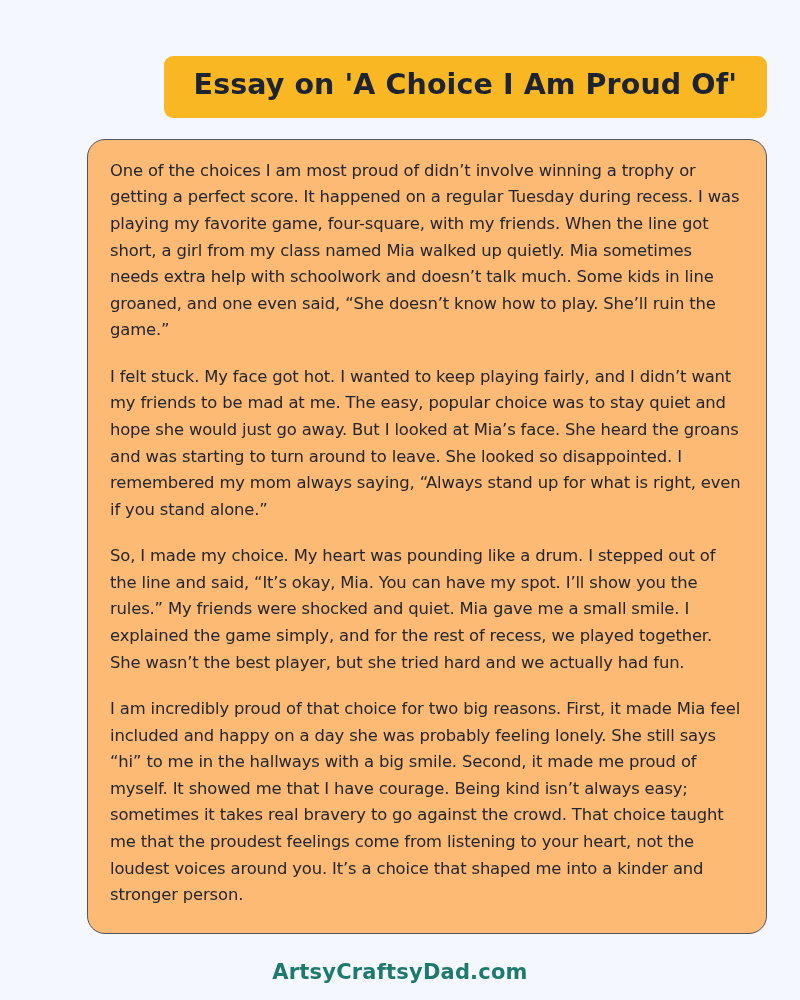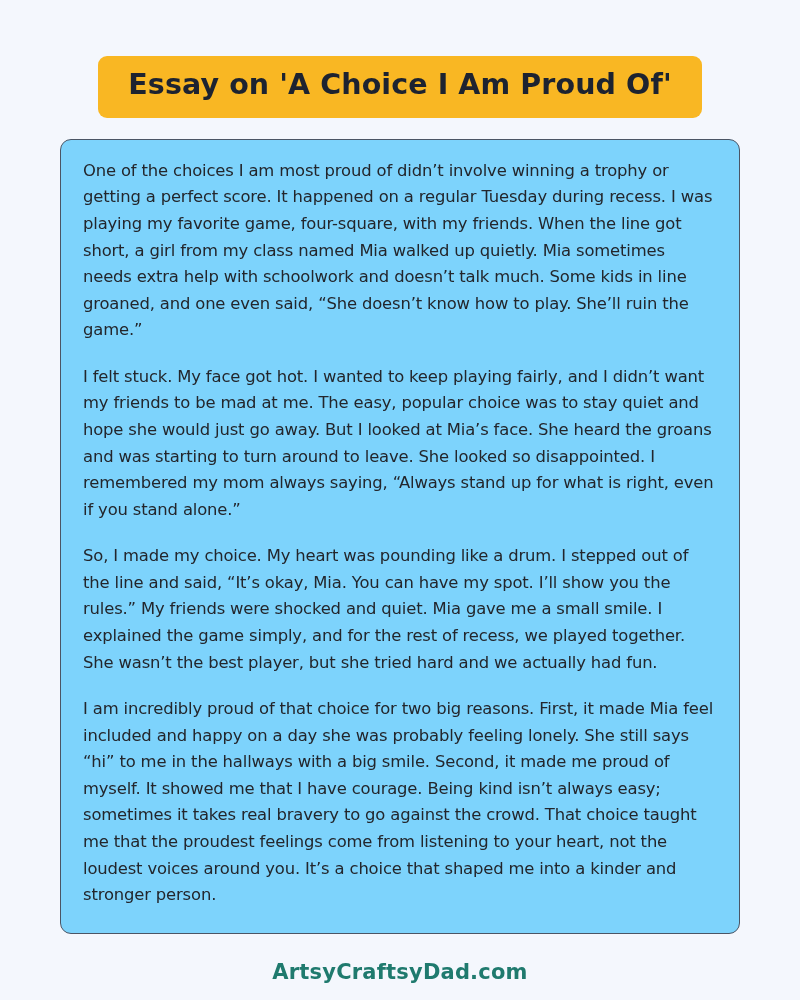--- a/index.html
+++ b/index.html
@@ -13,21 +13,21 @@
     font-family: "DejaVu Sans", sans-serif;
     -webkit-font-smoothing: antialiased;
   }
   .page {
     width: 800px;
     height: 1000px;
     box-sizing: border-box;
     padding: 30px 33px 0 33px;
     display: flex;
     flex-direction: column;
-    align-items: center;
+    align-items: flex-end;
     position: relative;
   }
   .title-banner {
     margin-top: 26px;
     background: #f9b723;
     border-radius: 9px;
     padding: 13px 30px 16px 30px;
     display: inline-block;
     max-width: 620px;
   }
@@ -38,23 +38,23 @@
     font-weight: bold;
     color: #1d2330;
     letter-spacing: 0.1px;
     text-align: center;
     line-height: 1.15;
     white-space: nowrap;
   }
   .essay-card {
     margin-top: 21px;
     width: 680px;
-    background: #7dd3fc;
+    background: #fdba74;
     border: 1.6px solid #4b5565;
-    border-radius: 11px;
+    border-radius: 18px;
     box-sizing: border-box;
     padding: 18px 22px 20px 22px;
   }
   .essay-card p {
     margin: 0 0 20px 0;
     font-family: "DejaVu Sans", sans-serif;
     font-size: 16.4px;
     line-height: 1.62;
     color: #23262c;
     text-align: left;

